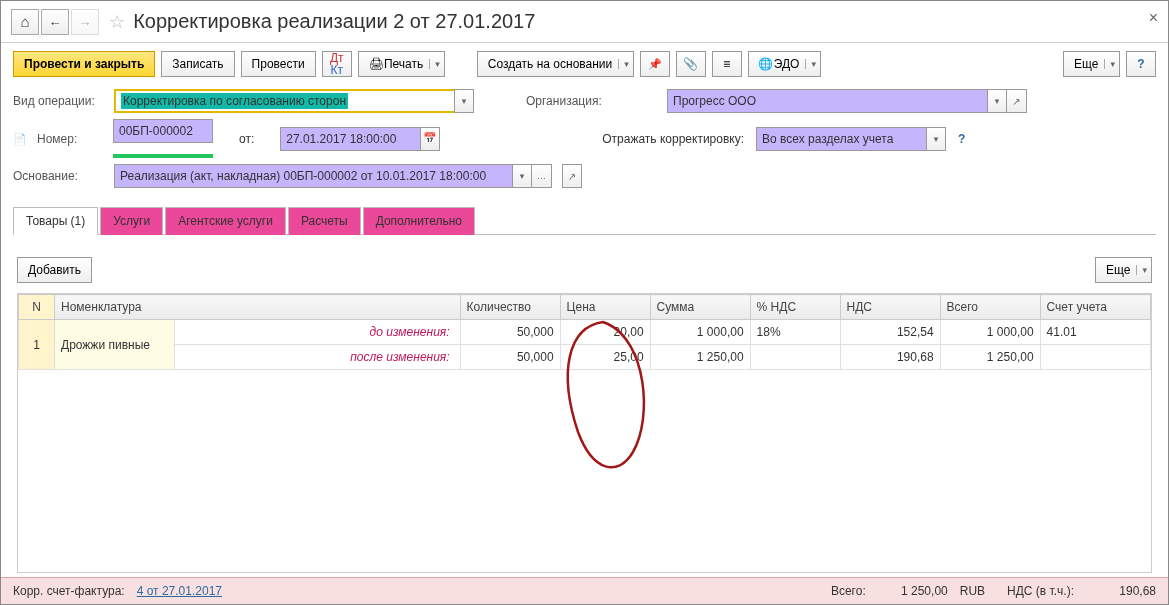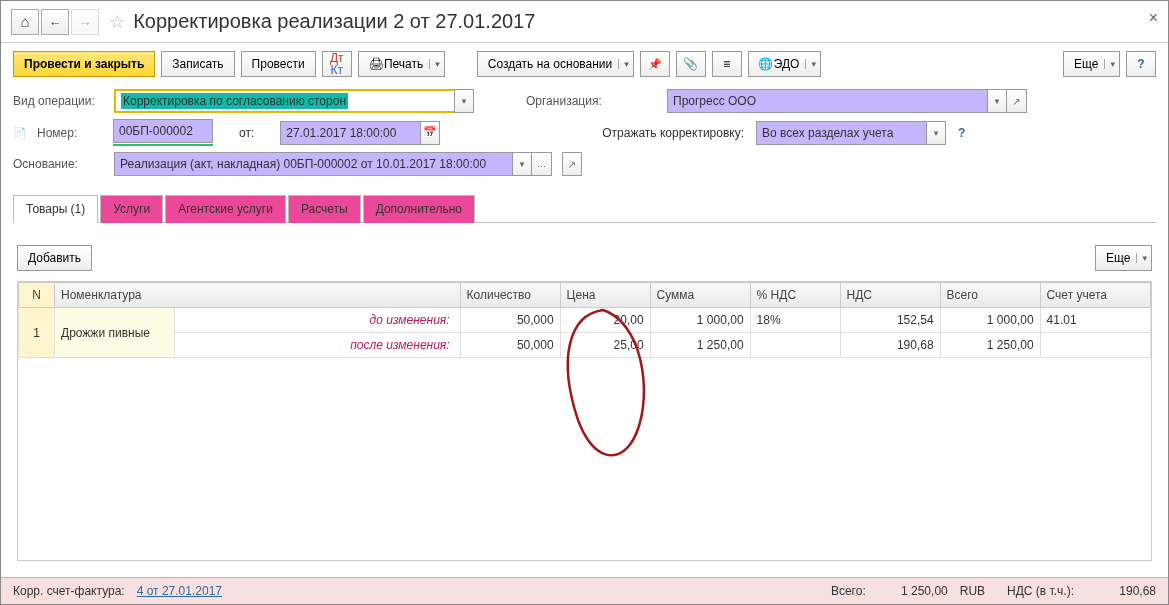--- a/index.html
+++ b/index.html
@@ -24,21 +24,21 @@
 .form-row { display: flex; align-items: center; margin-bottom: 6px; gap: 6px; }
 .label { min-width: 95px; color: #555; }
 .input-box { border: 1px solid #999; background: #c4b5fd; padding: 3px 5px; height: 24px; display: flex; align-items: center; }
 .input-box.highlight { border: 2px solid #e5b800; }
 .input-box.selected { background: #fff; }
 .input-box .sel-text { background: #14b8a6; padding: 1px 2px; }
 .combo { display: flex; }
 .combo .input-box { border-right: none; }
 .combo-btn { width: 20px; height: 24px; border: 1px solid #999; background: linear-gradient(#fff,#eee); display: flex; align-items: center; justify-content: center; font-size: 9px; cursor: pointer; color: #666; }
 .combo-btn + .combo-btn { border-left: none; }
-.underline-red { border-bottom: 2px solid #22c55e; display: inline-block; padding-bottom: 1px; }
+.underline-red { border-bottom: 4px solid #22c55e; display: inline-block; padding-bottom: 11px; }
 .tabs { display: flex; border-bottom: 1px solid #bbb; margin: 8px 12px 12px; }
 .tab { padding: 6px 12px; border: 1px solid #bbb; border-bottom: none; background: #ec4899; margin-right: 2px; cursor: pointer; position: relative; top: 1px; }
 .tab.active { background: #fff; border-bottom: 1px solid #fff; }
 .grid-toolbar { display: flex; padding: 10px 16px; gap: 6px; }
 .grid-wrap { margin: 0 16px; border: 1px solid #ccc; height: 280px; background: #fff; position: relative; }
 table.grid { width: 100%; border-collapse: collapse; }
 .grid th { background: linear-gradient(#f8f8f8,#eaeaea); border: 1px solid #ccc; padding: 5px 6px; font-weight: normal; text-align: left; color: #444; font-size: 12px; }
 .grid td { border: 1px solid #e0e0e0; padding: 5px 6px; font-size: 12px; }
 .grid .num-col { width: 36px; text-align: center; background: #fff4cc; }
 .grid .r { text-align: right; }

